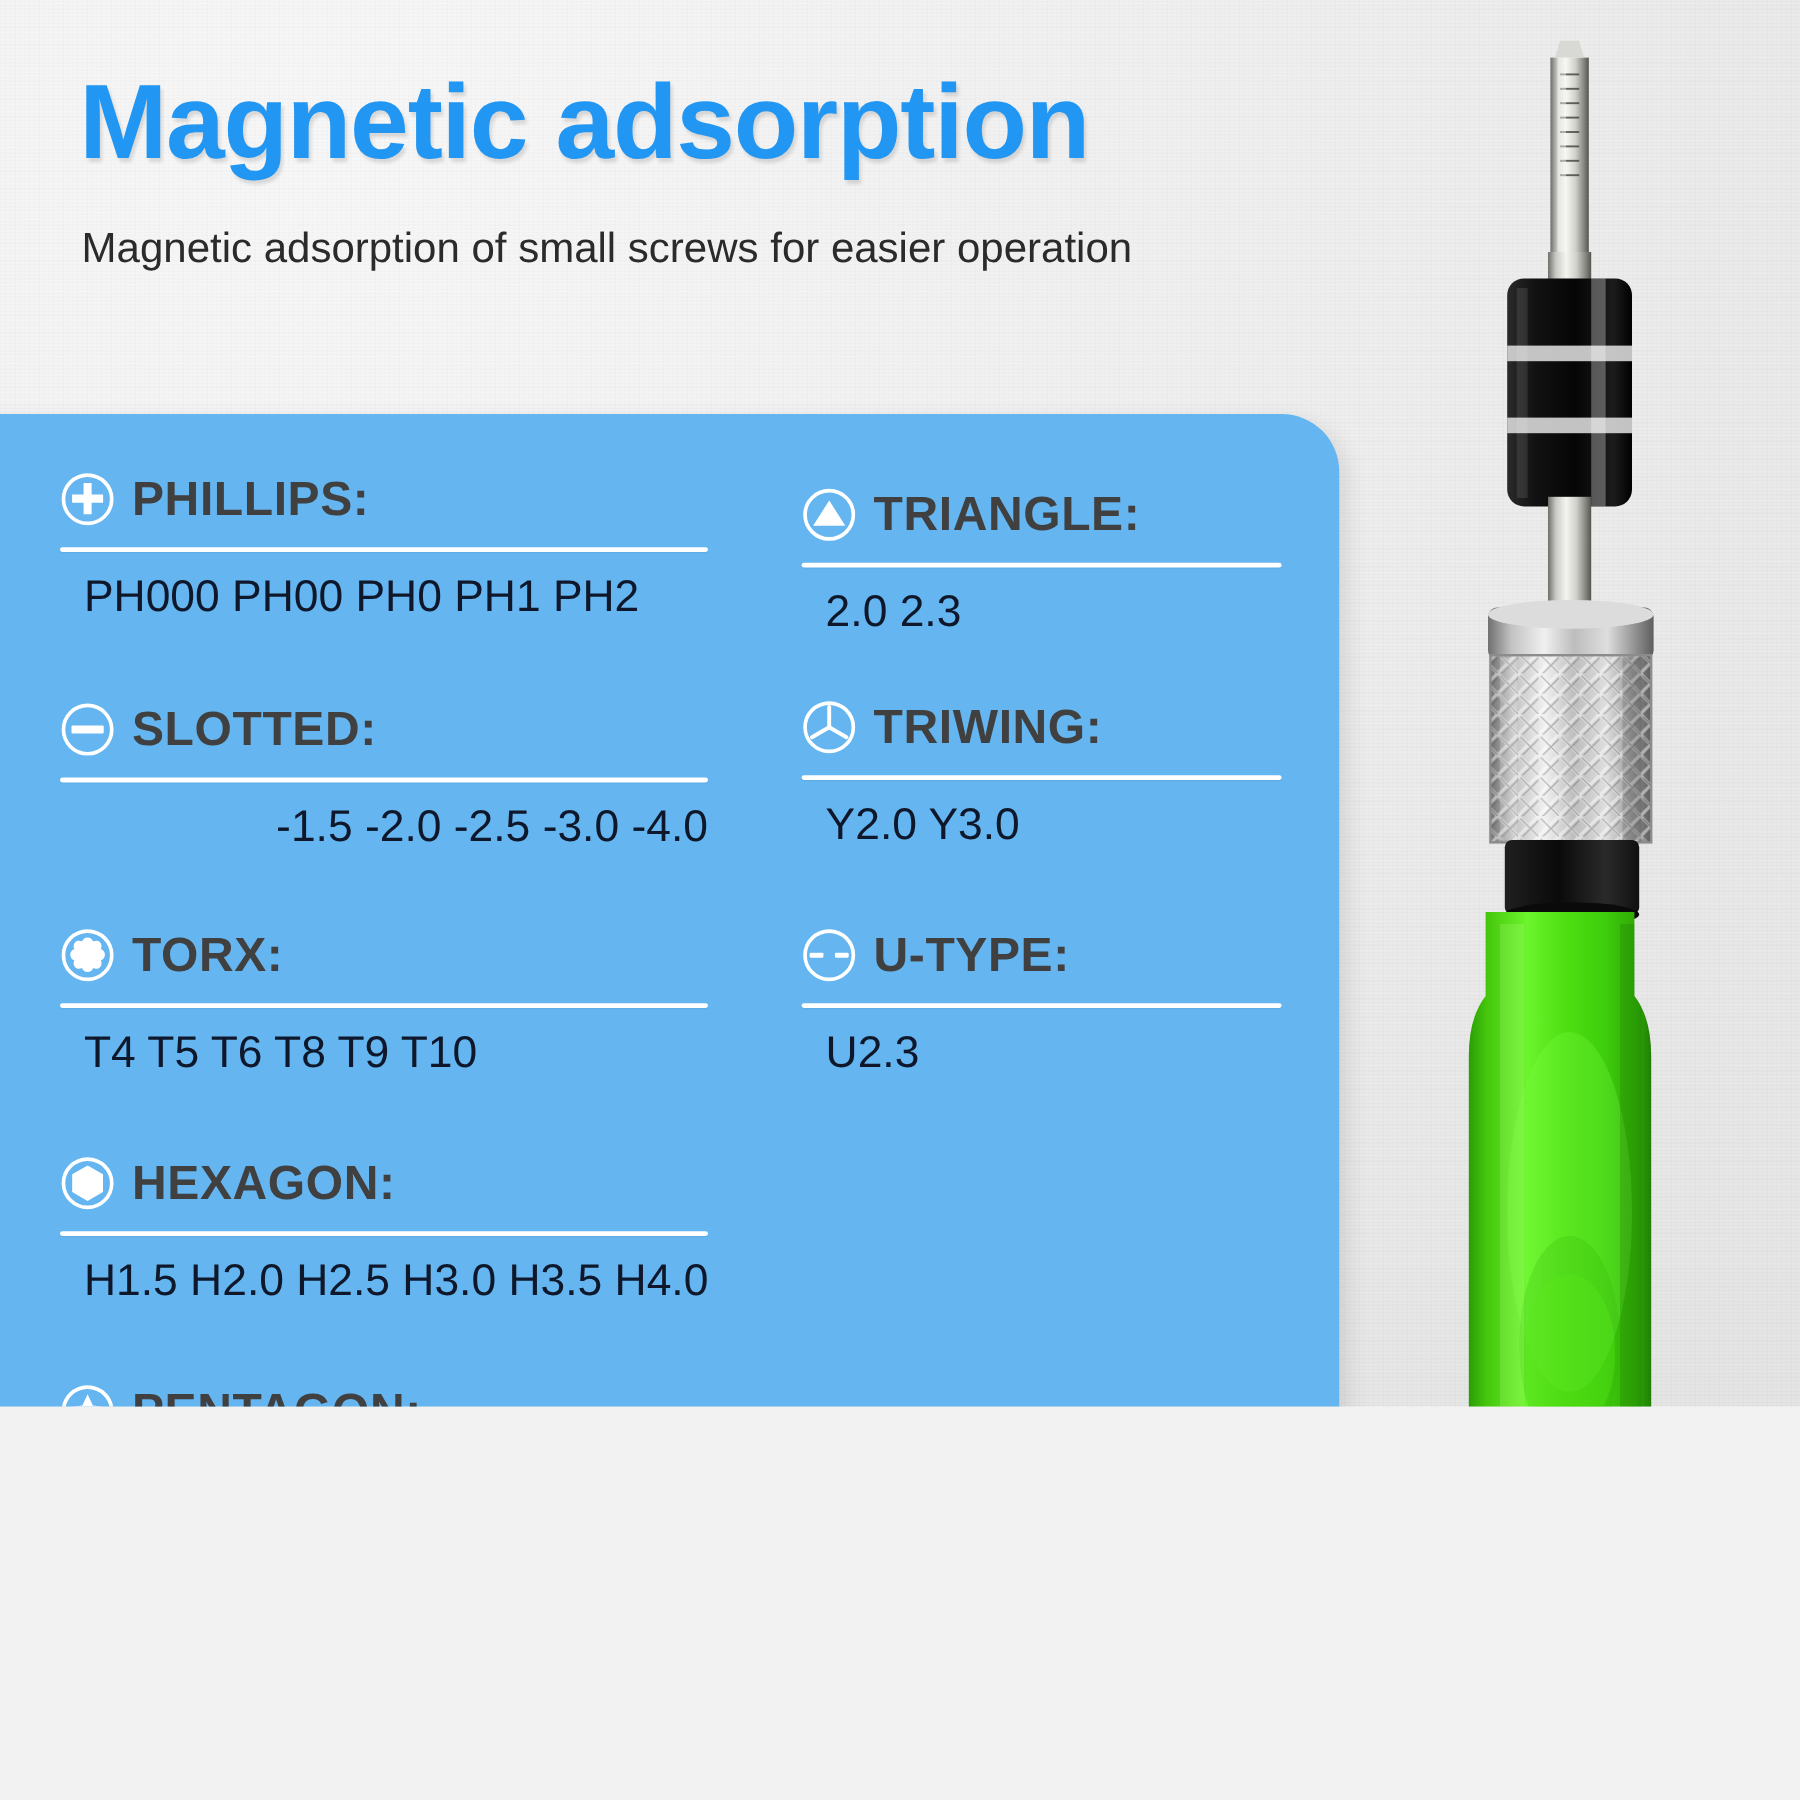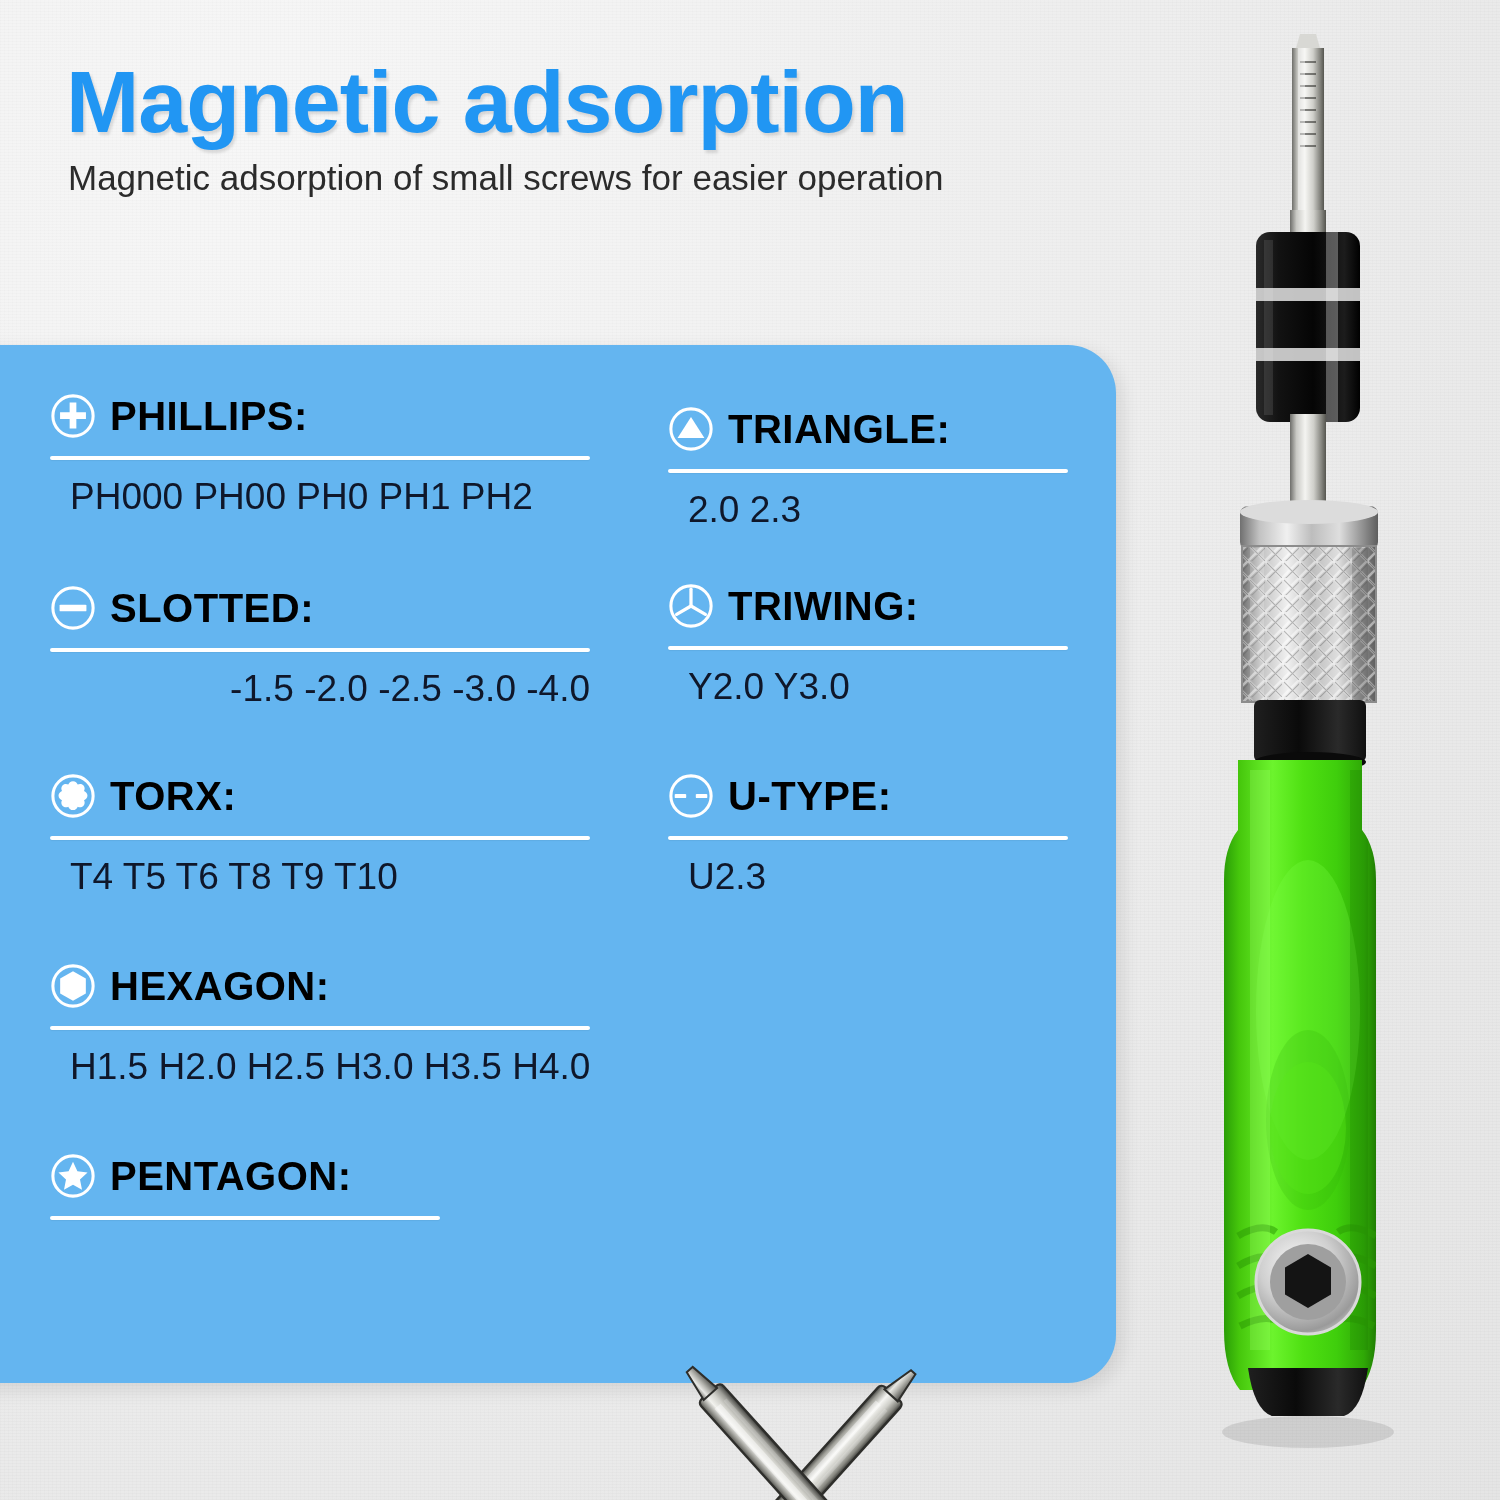--- a/index.html
+++ b/index.html
@@ -2,21 +2,21 @@
 <html><head>
 <meta charset="utf-8">
 <style>
   html,body{margin:0;padding:0;}
   body{
     width:1500px;height:1500px;overflow:hidden;
     font-family:"Liberation Sans", sans-serif;
     background:#f2f2f2;
   }
   #stage{
-    position:relative;width:1500px;height:1500px;
+    position:relative;width:1500px;height:1172px;
     background:
       radial-gradient(ellipse at 18% 10%, #f7f7f7 0%, #efefef 42%, #e8e8e8 75%, #e4e4e4 100%);
     overflow:hidden;
   }
   
   #stage:before{
     content:"";position:absolute;inset:0;pointer-events:none;
     background-image:
       repeating-linear-gradient(0deg, rgba(0,0,0,0.018) 0px, rgba(0,0,0,0.018) 1px, rgba(255,255,255,0.02) 1px, rgba(255,255,255,0.02) 3px),
       repeating-linear-gradient(90deg, rgba(0,0,0,0.014) 0px, rgba(0,0,0,0.014) 1px, rgba(255,255,255,0.02) 1px, rgba(255,255,255,0.02) 4px);
@@ -25,41 +25,41 @@
 
   
   #header{position:absolute;left:0;top:0;width:1100px;}
   #title{
     position:absolute;left:66px;top:58px;
     font-size:88px;font-weight:bold;letter-spacing:-1px;
     color:#2196f3;white-space:nowrap;line-height:1;
     text-shadow:2px 3px 3px rgba(0,0,0,.12);
   }
   #subtitle{
-    position:absolute;left:68px;top:160px;
+    position:absolute;left:68px;top:189px;
     font-size:35px;color:#2b2b2b;white-space:nowrap;line-height:1;
   }
 
   
   #panel{
     position:absolute;left:-60px;top:345px;width:1176px;height:1038px;
     background:#64b5f0;
     border-radius:0 48px 48px 0;
     box-shadow:6px 6px 18px rgba(0,0,0,.10);
   }
 
   .col{position:absolute;top:0;}
   #col-left{left:110px;width:560px;}
   #col-right{left:728px;width:405px;}
 
   .spec{position:absolute;left:0;}
   .spec-head{display:flex;align-items:center;gap:14px;height:52px;}
   .spec-icon{width:46px;height:46px;flex:0 0 46px;display:block;}
   .spec-title{
-    color:#000000;font-weight:bold;font-size:40px;letter-spacing:.5px;
+    color:#404040;font-weight:bold;font-size:40px;letter-spacing:.5px;
     white-space:nowrap;line-height:1;
   }
   .spec-rule{
     height:4px;background:#ffffff;border-radius:2px;margin-top:14px;
     box-shadow:0 1px 1px rgba(0,0,0,.05);
   }
   .spec-values{
     margin-top:18px;padding-left:20px;
     color:#0f172a;font-size:37px;white-space:nowrap;line-height:1;
   }

